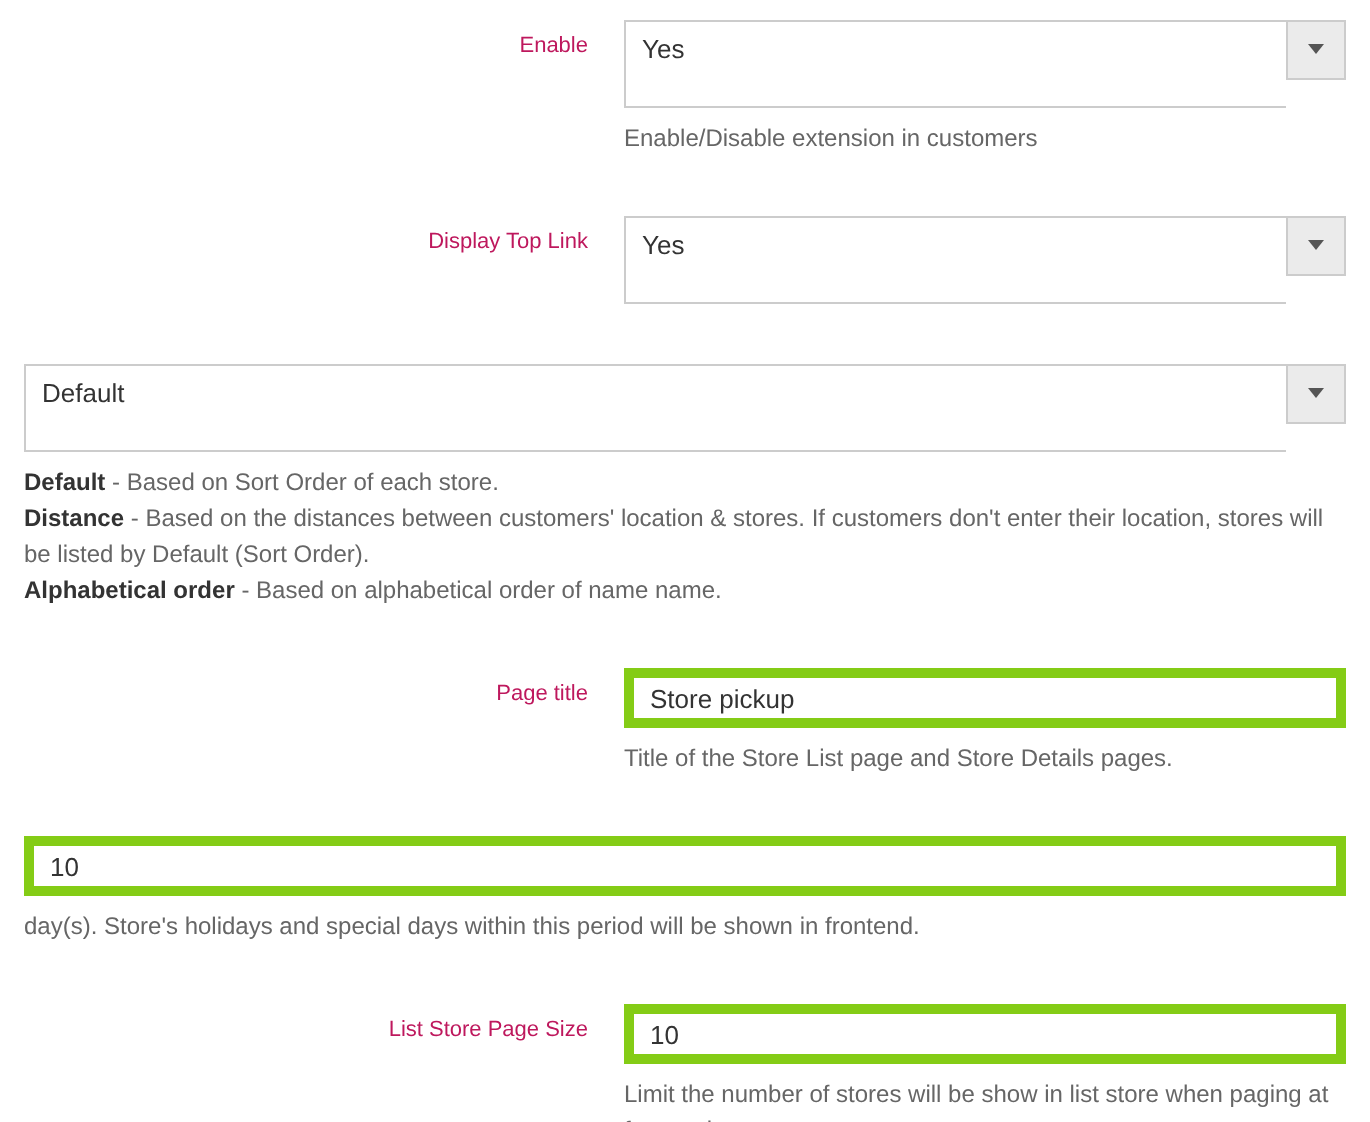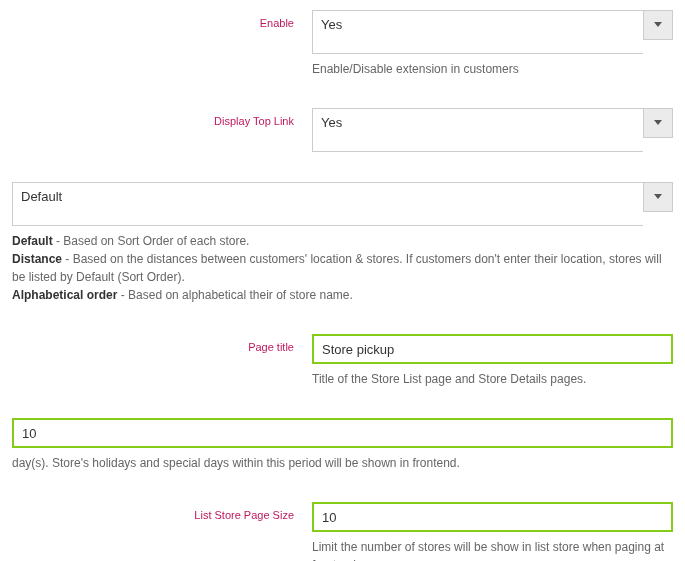--- a/index.html
+++ b/index.html
@@ -52,21 +52,21 @@
       display: flex;
       align-items: center;
       justify-content: center;
       cursor: pointer;
     }
     .select-btn svg { display: block; }
     .text-input {
       width: 100%;
       height: 30px;
       padding: 0 8px;
-      border: 2px solid #84cc16;
+      border: 5px solid #84cc16;
       font-size: 13px;
       color: #333;
       background: #fff;
       outline: none;
     }
     .help-text {
       margin-top: 6px;
       font-size: 12px;
       color: #666;
       line-height: 1.5;
@@ -116,21 +116,21 @@
       <div class="select-input">Default</div>
       <div class="select-btn">
         <svg width="8" height="6" viewBox="0 0 8 6">
             <path d="M0,0 L8,0 L4,5 Z" fill="#555"></path>
           </svg>
       </div>
     </div>
     <div class="help-text">
       <strong>Default</strong><span> - Based on Sort Order of each store.</span><br>
       <strong>Distance</strong><span> - Based on the distances between customers' location &amp; stores. If customers don't enter their location, stores will be listed by Default (Sort Order).</span><br>
-      <strong>Alphabetical order</strong><span> - Based on alphabetical their of store name.</span>
+      <strong>Alphabetical order</strong><span> - Based on alphabetical order of name name.</span>
     </div>
   </div>
 </div>
 
 <div class="group-spacer"></div>
 
 <div class="field-row">
   <div class="label-col">Page title</div>
   <div class="control-col">
     <input type="text" class="text-input" value="Store pickup" style="">

